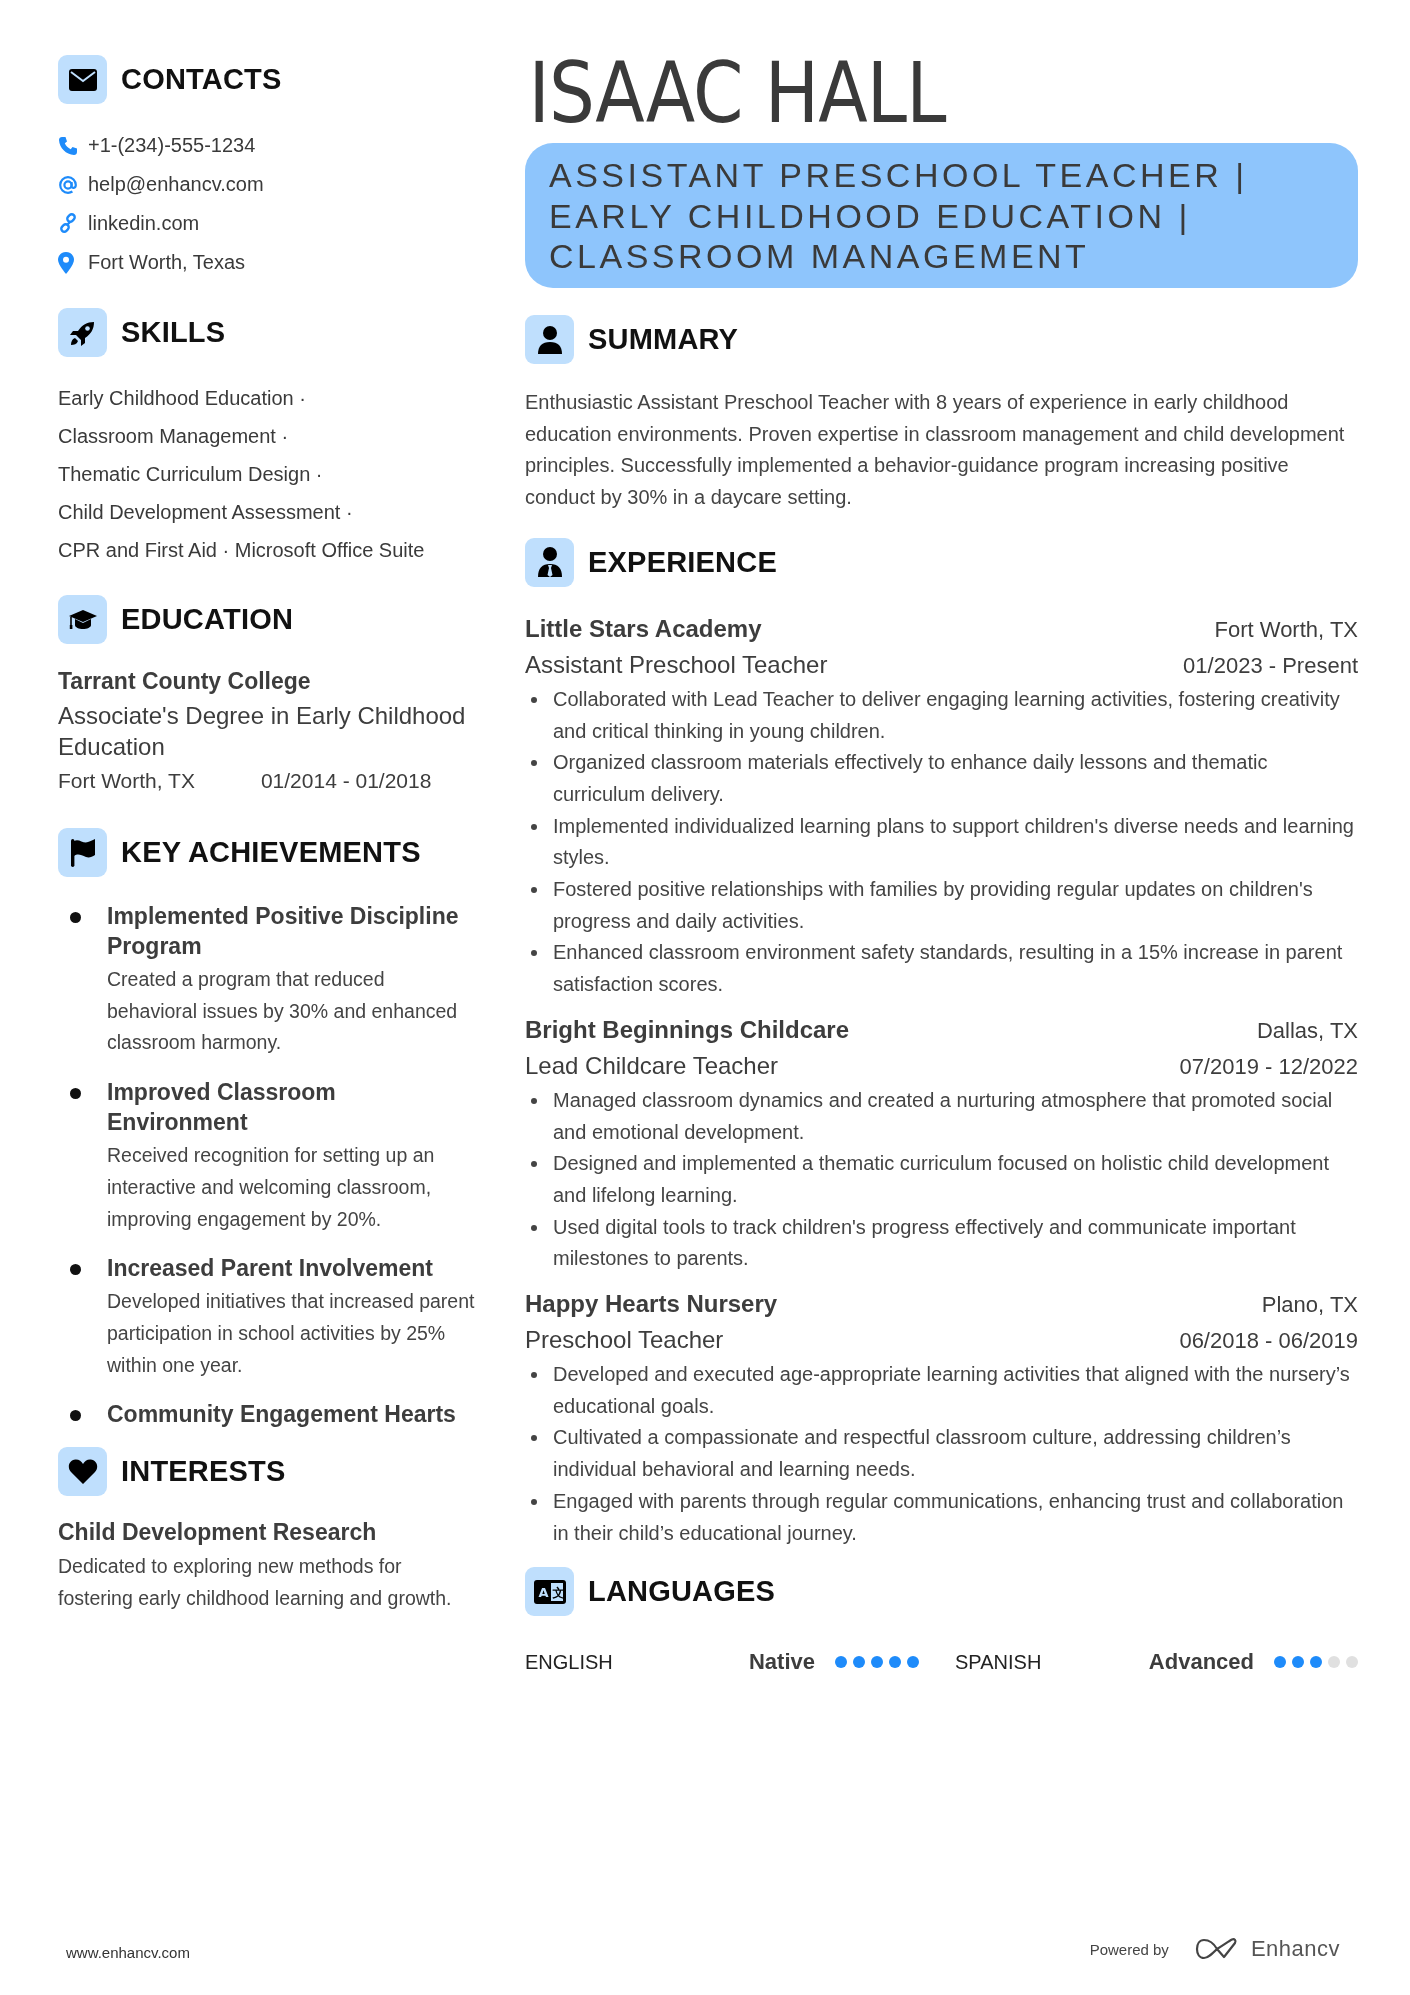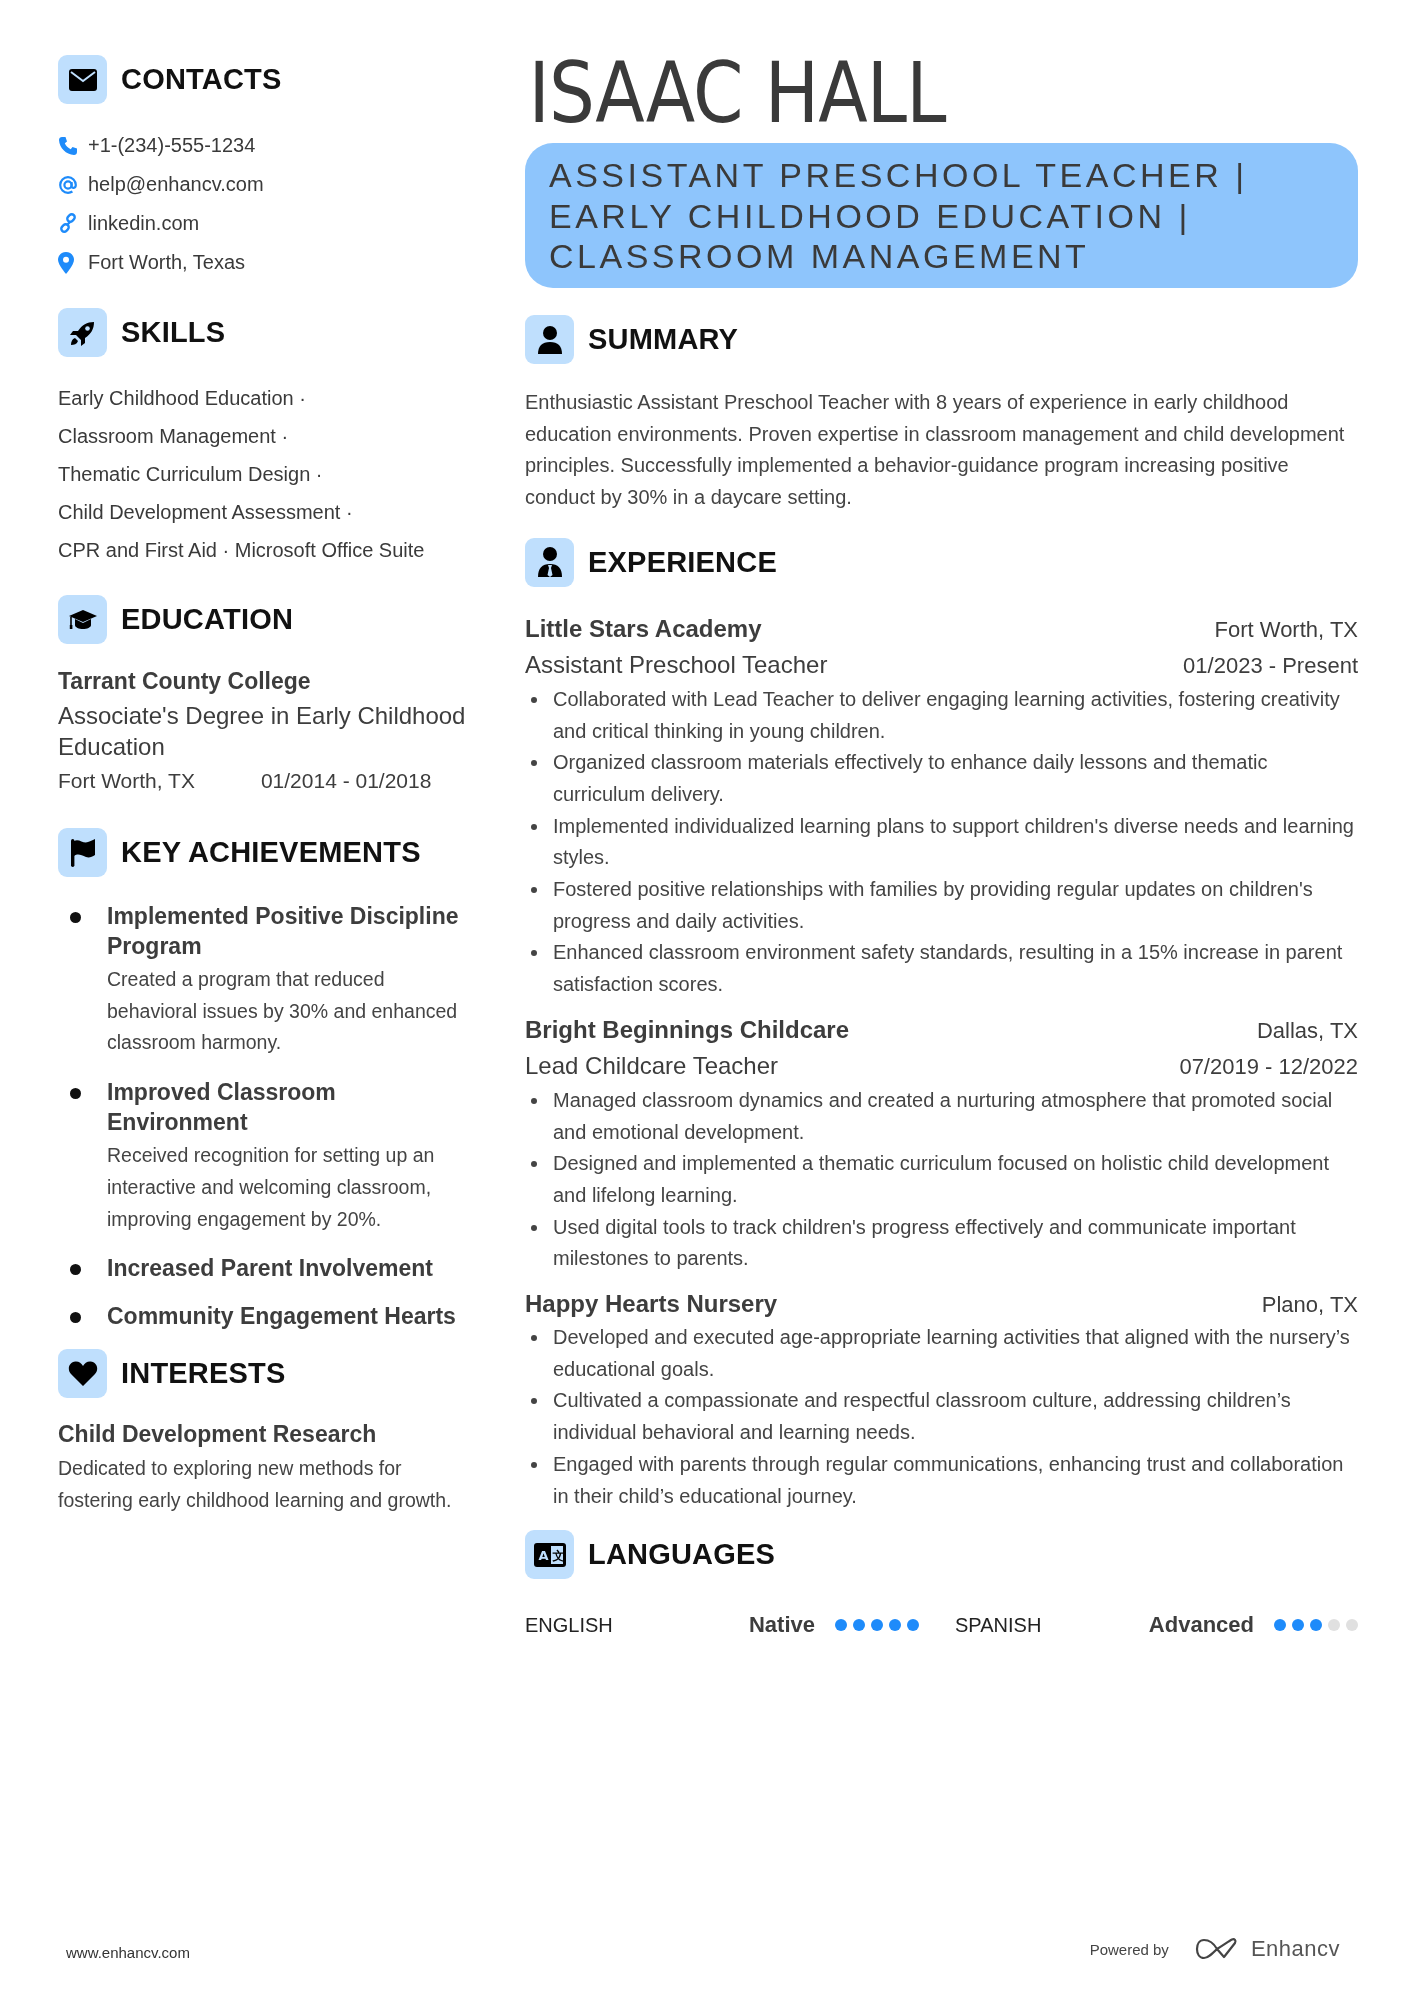--- a/index.html
+++ b/index.html
@@ -193,20 +193,21 @@
         <div class="ach-desc">Created a program that reduced behavioral issues by 30% and enhanced classroom harmony.</div>
       </div>
       <div class="ach">
         <span class="bullet"></span>
         <div class="ach-title">Improved Classroom Environment</div>
         <div class="ach-desc">Received recognition for setting up an interactive and welcoming classroom, improving engagement by 20%.</div>
       </div>
       <div class="ach">
         <span class="bullet"></span>
         <div class="ach-title">Increased Parent Involvement</div>
+        <div class="ach-desc">Developed initiatives that increased parent participation in school activities by 25% within one year.</div>
       </div>
       <div class="ach">
         <span class="bullet"></span>
         <div class="ach-title">Community Engagement Hearts</div>
       </div>
     </div>
   </section>
 
   <section style="margin-top:12px;">
     <div class="sec-head">
@@ -288,20 +289,24 @@
           <div class="bullet-item"><span class="dot"></span><span>Managed classroom dynamics and created a nurturing atmosphere that promoted social and emotional development.</span></div>
           <div class="bullet-item"><span class="dot"></span><span>Designed and implemented a thematic curriculum focused on holistic child development and lifelong learning.</span></div>
           <div class="bullet-item"><span class="dot"></span><span>Used digital tools to track children's progress effectively and communicate important milestones to parents.</span></div>
         </div>
       </div>
 
       <div class="job">
         <div class="job-row">
           <span class="job-company">Happy Hearts Nursery</span>
           <span class="job-location">Plano, TX</span>
+        </div>
+        <div class="job-row">
+          <span class="job-role">Preschool Teacher</span>
+          <span class="job-dates">06/2018 - 06/2019</span>
         </div>
         <div class="bullets">
           <div class="bullet-item"><span class="dot"></span><span>Developed and executed age-appropriate learning activities that aligned with the nursery’s educational goals.</span></div>
           <div class="bullet-item"><span class="dot"></span><span>Cultivated a compassionate and respectful classroom culture, addressing children’s individual behavioral and learning needs.</span></div>
           <div class="bullet-item"><span class="dot"></span><span>Engaged with parents through regular communications, enhancing trust and collaboration in their child’s educational journey.</span></div>
         </div>
       </div>
     </div>
   </section>
 

